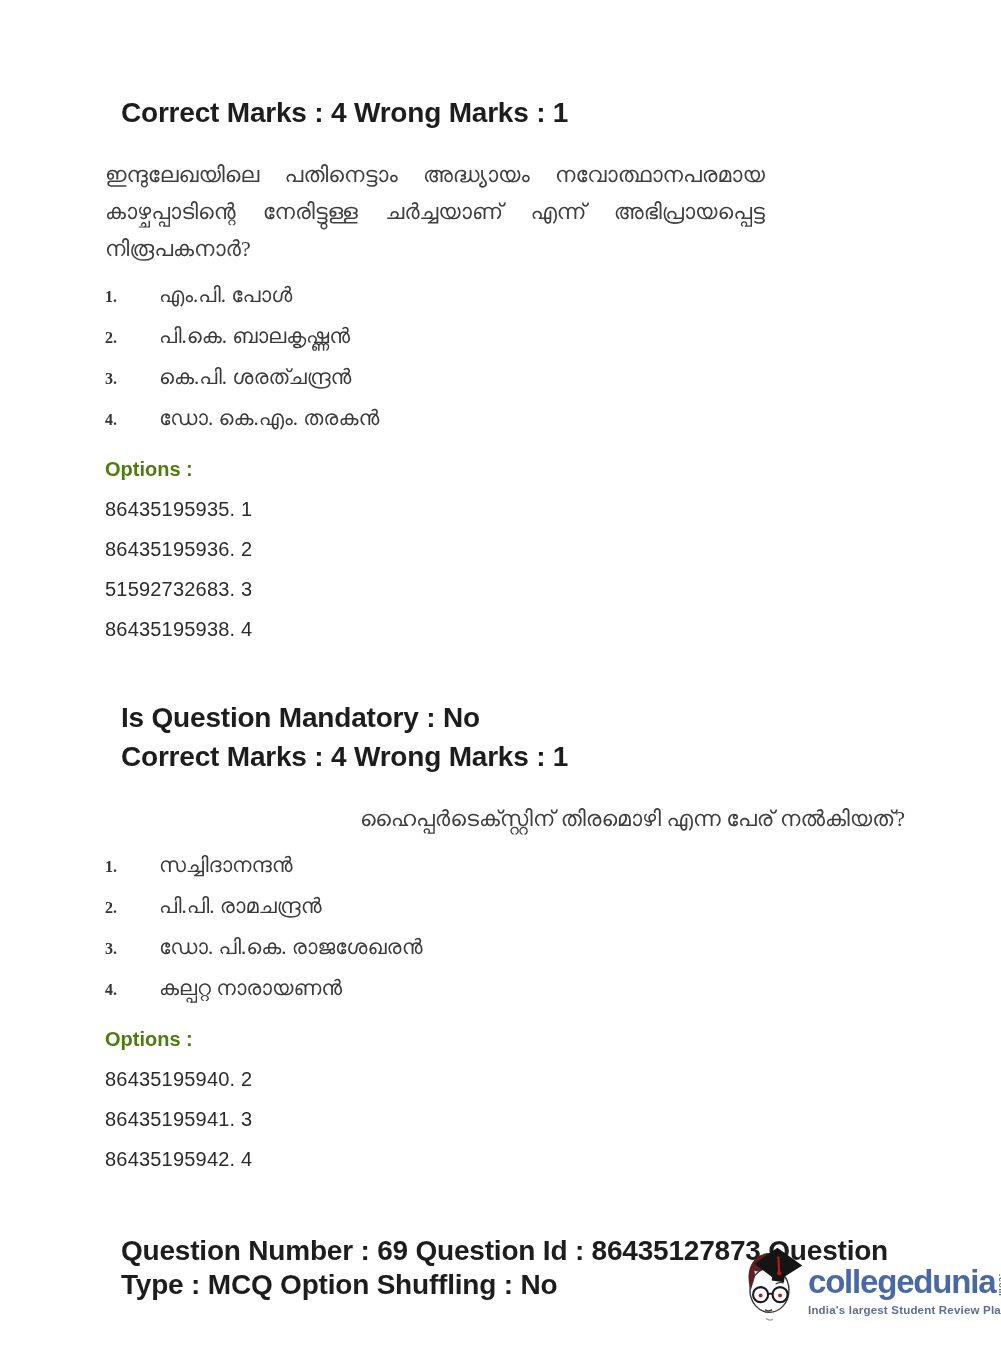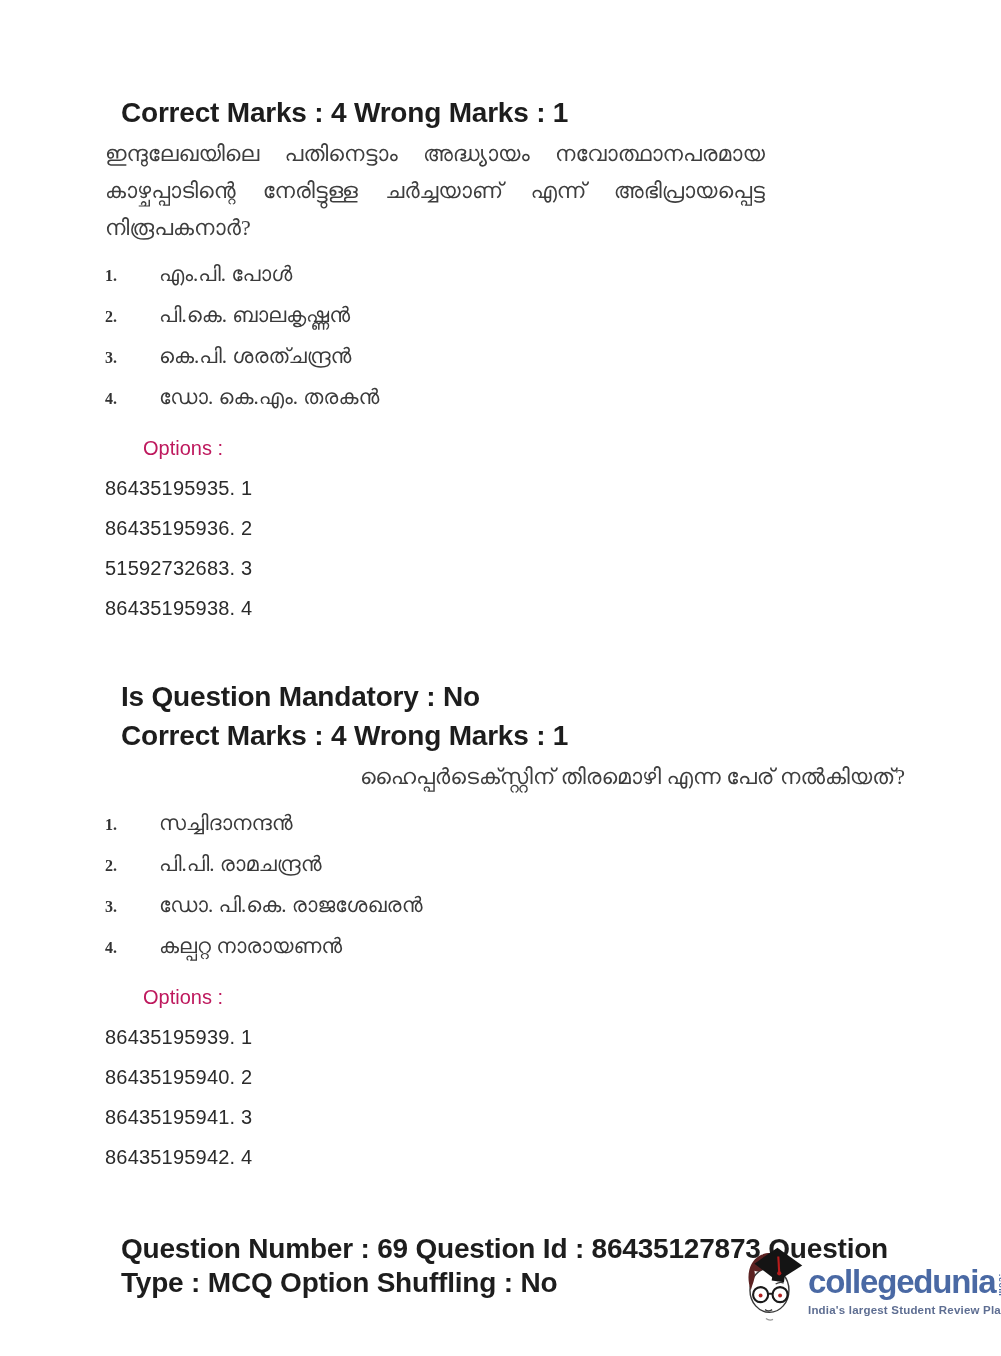--- a/index.html
+++ b/index.html
@@ -16,37 +16,37 @@
   .meta {
     font-weight:700; font-size:28px; line-height:34px;
     color:#1d1d1d; letter-spacing:-0.2px;margin-left:16px;
   }
   .first-meta { margin-top:96px; }
 
   
   .mal-q {
     font-family:"Liberation Serif", serif;
     font-size:22px; line-height:37px; color:#3e3e3e;
-    width:660px; text-align:justify; margin-top:5px;
+    width:660px; text-align:justify; margin-top:26px;
   }
   .mal-q.single { width:800px; text-align:right; }
 
   .choices { margin-top:6px; }
   .choice-row { display:flex; align-items:baseline; margin-top:16px; }
   .choice-num {
     width:54px; flex:0 0 54px;
     font-family:"Liberation Serif", serif;
     font-weight:700; font-size:16px; color:#333333;
   }
   .choice-text {
     font-family:"Liberation Serif", serif;
     font-size:21px; color:#3a3a3a;
   }
 
-  .options-label { margin-top:27px; font-weight:400; font-size:20px; color:#be185d;margin-left:38px; }
+  .options-label { margin-top:27px; font-weight:700; font-size:20px; color:#4d7c0f; }
   .oid { margin-top:17px; font-size:20px; color:#2b2b2b; letter-spacing:0.2px; }
 
   .qsection { margin-top:60px; }
   .marks-gap { margin-top:5px; }
   .q69 { margin-top:63px; }
 
   
   .logo {
     position:absolute; left:742px; top:1244px; width:256px;
     display:flex; align-items:center;
@@ -116,21 +116,20 @@
       <div class="choice-row">
         <span class="choice-num">3.</span>
         <span class="choice-text">ഡോ. പി.കെ. രാജശേഖരൻ</span>
       </div>
       <div class="choice-row">
         <span class="choice-num">4.</span>
         <span class="choice-text">കല്പറ്റ നാരായണൻ</span>
       </div>
     </div>
     <p class="options-label">Options :</p>
-    <p class="oid">86435195939. 1</p>
     <p class="oid">86435195940. 2</p>
     <p class="oid">86435195941. 3</p>
     <p class="oid">86435195942. 4</p>
   </section>
 
   <section class="q69">
     <p class="meta">Question Number : 69 Question Id : 86435127873 Question Type : MCQ Option Shuffling : No</p>
 
   </section>
 

